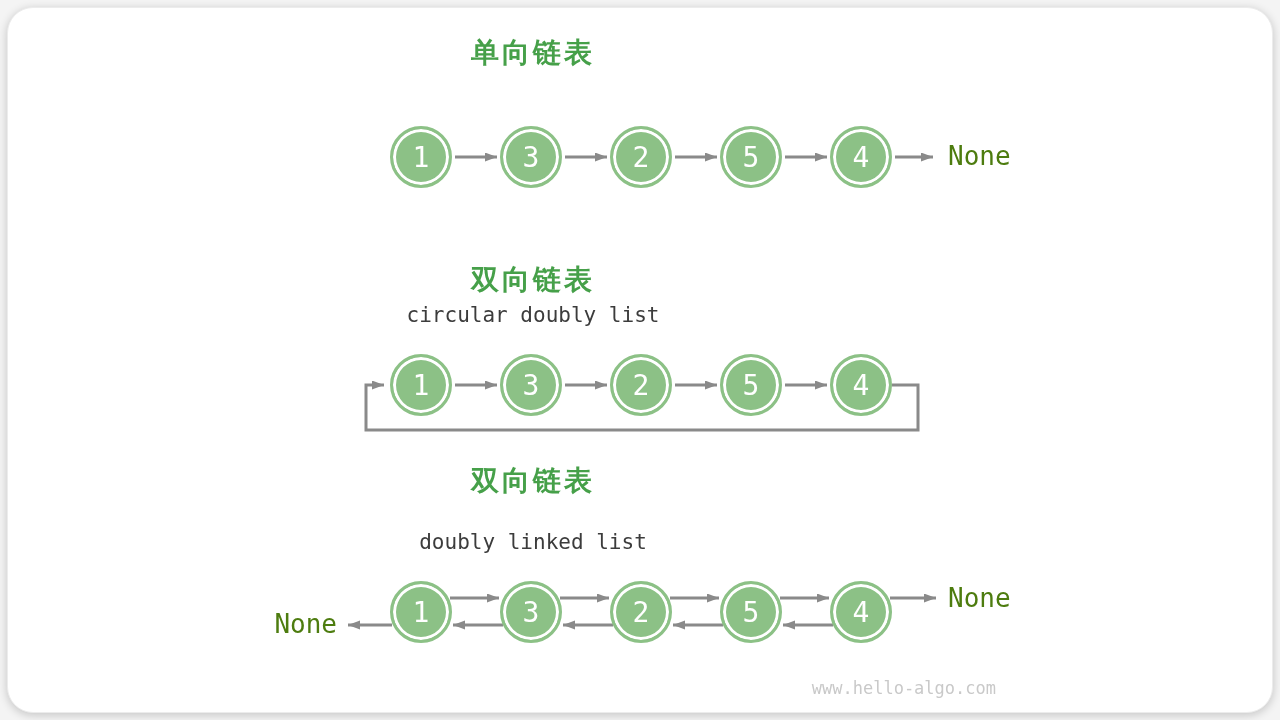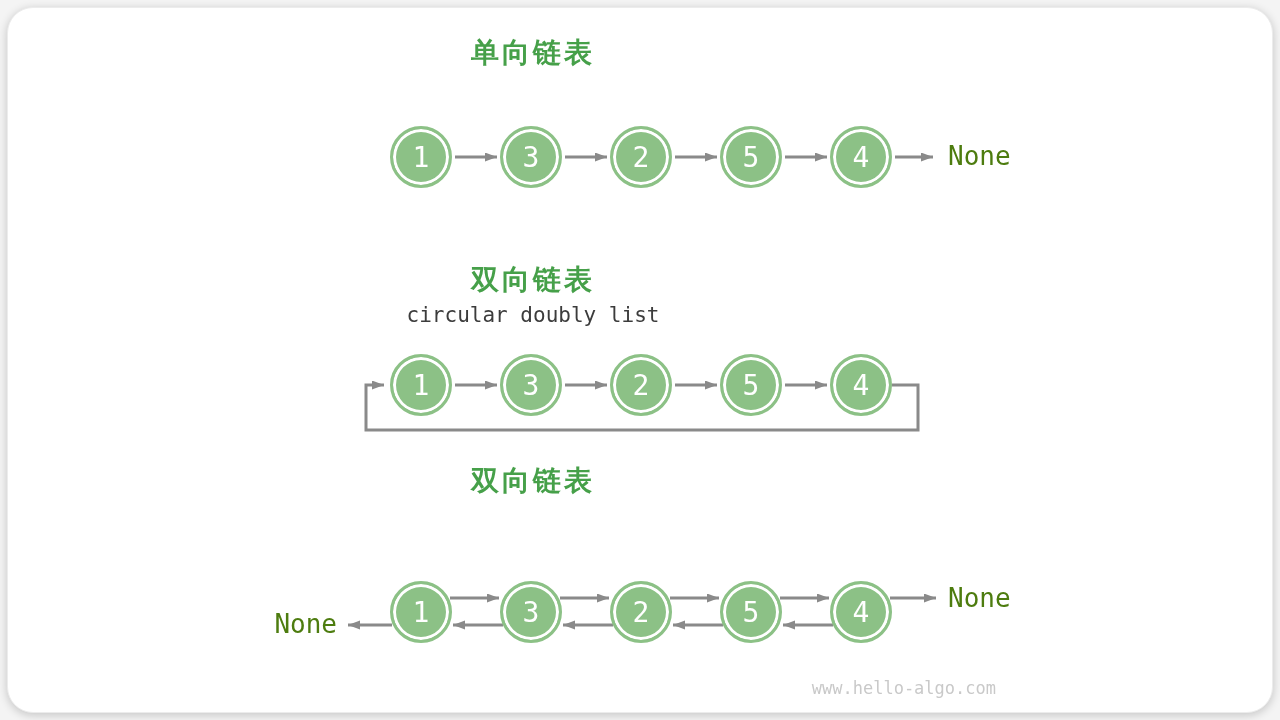--- a/index.html
+++ b/index.html
@@ -121,20 +121,23 @@
 
   <div class="node" style="left:390px;top:354px">1</div>
   <div class="node" style="left:500px;top:354px">3</div>
   <div class="node" style="left:610px;top:354px">2</div>
   <div class="node" style="left:720px;top:354px">5</div>
   <div class="node" style="left:830px;top:354px">4</div>
 
   <div class="titles" style="top:466px">
     <div class="title-zh">双向链表</div>
   </div>
+  <div class="titles" style="top:529px">
+    <div class="title-en">doubly linked list</div>
+  </div>
 
   <div class="node" style="left:390px;top:581px">1</div>
   <div class="node" style="left:500px;top:581px">3</div>
   <div class="node" style="left:610px;top:581px">2</div>
   <div class="node" style="left:720px;top:581px">5</div>
   <div class="node" style="left:830px;top:581px">4</div>
 
   <div class="none-label" style="left:262px;top:625px;width:75px;text-align:right">None</div>
   <div class="none-label" style="left:948px;top:599px">None</div>
 

